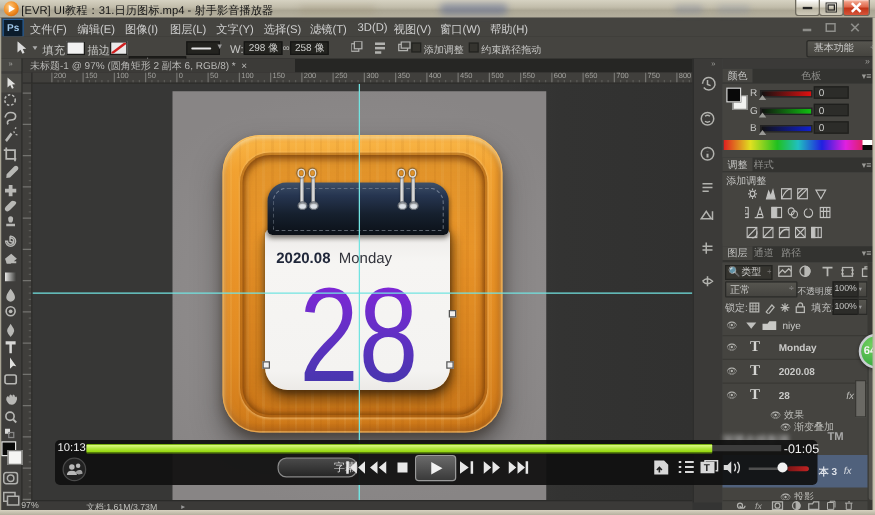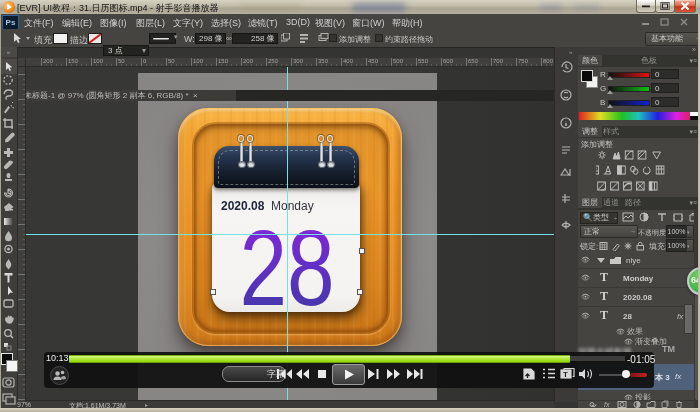--- a/index.html
+++ b/index.html
@@ -24,21 +24,21 @@
   
   #menubar{left:0;top:14px;width:700px;height:15px;background:#454440;border-bottom:1px solid #2e2d2a;}
   #pslogo{left:2px;top:1px;width:15px;height:13px;background:#0b1c2c;border:1px solid #2d6198;
     color:#9fc6e8;font-size:8px;font-weight:bold;text-align:center;line-height:13px;}
   .menuitem{top:3px;font-size:9px;color:#cfcfcf;}
   
   #optbar{left:0;top:29px;width:700px;height:18px;background:#454440;border-bottom:1px solid #262624;}
   .optlabel{top:5px;font-size:9px;color:#c6c6c4;}
   .optbox{top:4px;height:9px;background:#23231f;border:1px solid #161614;color:#cfcfcd;font-size:8px;}
   
-  #tabbar{left:17px;top:47px;width:683px;height:11px;background:#262624;margin-top:43px;}
+  #tabbar{left:17px;top:47px;width:683px;height:11px;background:#262624;}
   #doctab{left:1px;top:0;width:212px;height:11px;background:#3c3b38;color:#b9b9b7;font-size:8px;
     padding-left:6px;line-height:11px;white-space:nowrap;overflow:hidden;}
   
   #hruler{left:25px;top:58px;width:529px;height:8px;background:#403f3c;border-bottom:1px solid #2b2b29;}
   #rulercorner{left:17px;top:58px;width:8px;height:8px;background:#403f3c;border-right:1px solid #2b2b29;border-bottom:1px solid #2b2b29;}
   #vruler{left:17px;top:67px;width:8px;height:335px;background:#403f3c;border-right:1px solid #2b2b29;}
   .rnum{top:0px;font-size:6px;color:#a2a29e;}
   
   #toolbar{left:0;top:47px;width:17px;height:361px;background:#3e3d3b;border-right:1px solid #2c2c2a;}
   
@@ -175,21 +175,21 @@
     <div class="abs optbox" style="left:149px;width:25px;line-height:9px;">
         <svg width="22" height="9" style="margin-left:2px;">
           <rect x="1" y="4" width="16" height="1.6" rx="0.8" fill="#e5e5e5"></rect>
         </svg>
       </div>
     <div class="abs" style="left:174px;top:4px;color:#999;font-size:7px;">▾</div>
     <div class="abs optlabel" style="left:184px;">W:</div>
     <div class="abs optbox" style="left:195px;width:26px;padding-left:3px;line-height:9px;">298 像</div>
     <div class="abs" style="left:226px;top:5px;color:#b5b5b2;font-size:8px;">∞</div>
     <div class="abs optlabel" style="left:236px;">H:</div>
-    <div class="abs optbox" style="left:232px;width:26px;padding-left:18px;line-height:9px;">258 像</div>
+    <div class="abs optbox" style="left:232px;width:26px;padding-left:3px;line-height:9px;">258 像</div>
     <svg class="abs" style="left:281px;top:4px;" width="50" height="11">
       <rect x="0" y="2" width="6" height="6" fill="none" stroke="#b2b2af" stroke-width="1"></rect>
       <rect x="2.5" y="0" width="6" height="6" fill="#454440" stroke="#b2b2af" stroke-width="1"></rect>
       <rect x="19" y="1" width="8" height="2" fill="#b2b2af"></rect>
         <rect x="19" y="4.5" width="8" height="2" fill="#b2b2af"></rect>
         <rect x="19" y="8" width="5" height="2" fill="#b2b2af"></rect>
       <rect x="38" y="2.5" width="7" height="5" fill="none" stroke="#b2b2af" stroke-width="1"></rect>
         <rect x="40" y="0.5" width="7" height="5" fill="#454440" stroke="#b2b2af" stroke-width="1"></rect>
     </svg>
     <div class="abs" style="left:329px;top:5px;width:6px;height:6px;background:#35342f;border:1px solid #232320;"></div>

